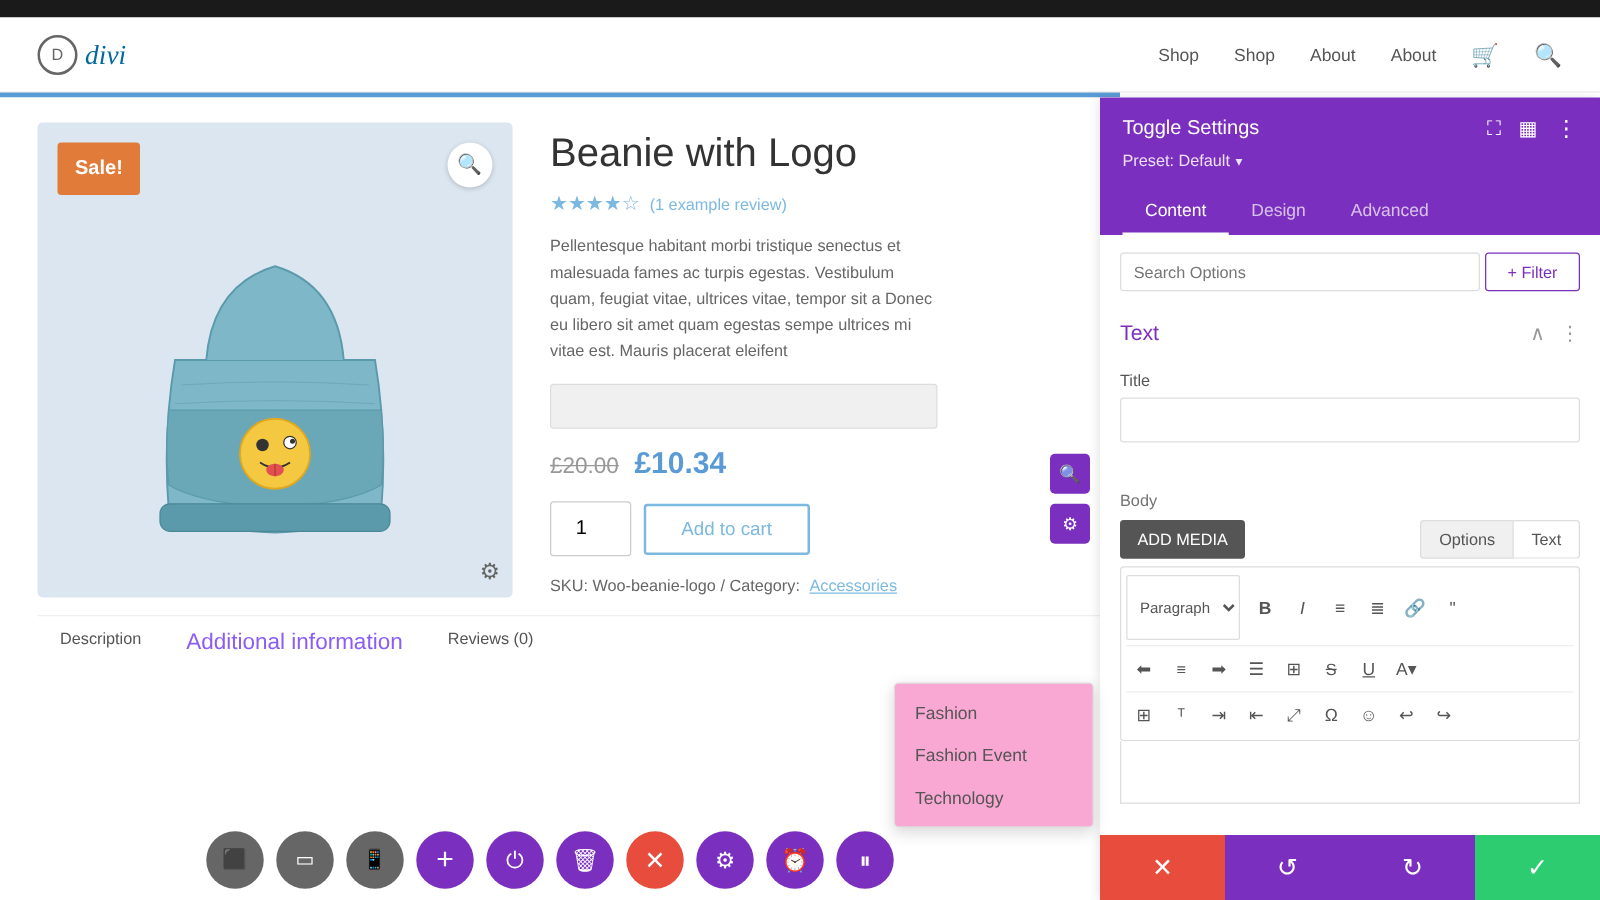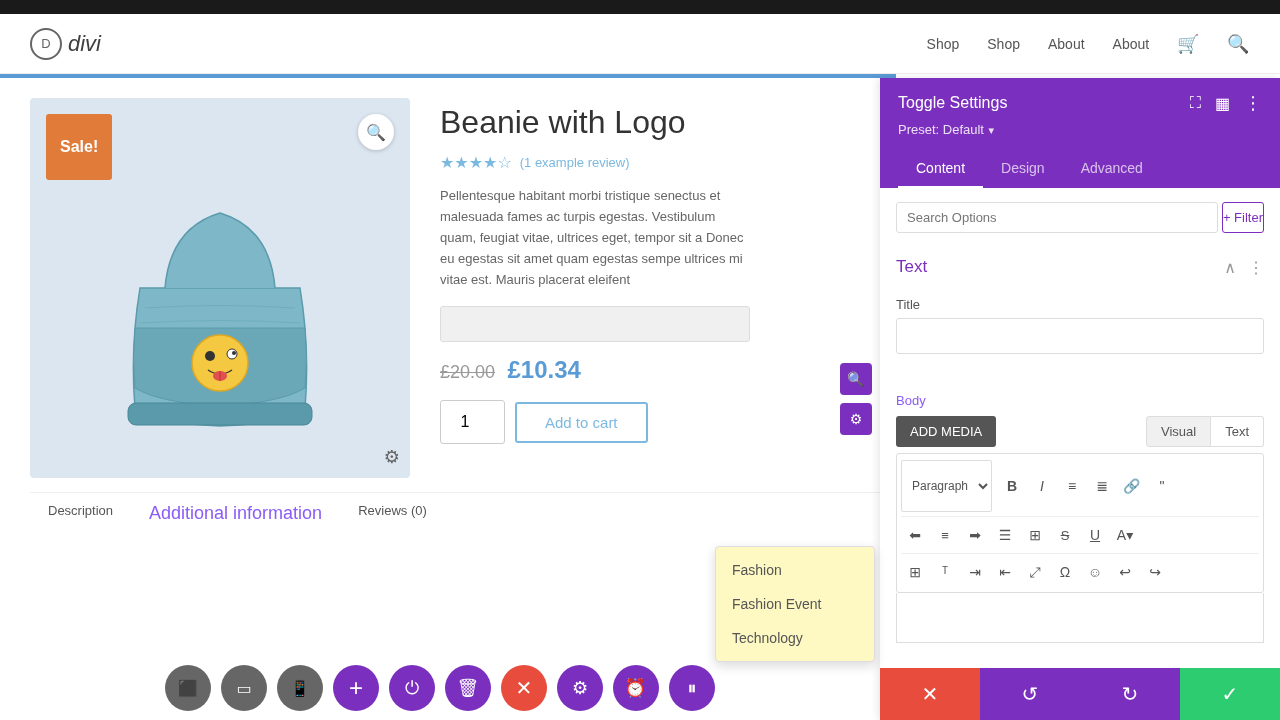--- a/index.html
+++ b/index.html
@@ -6,42 +6,42 @@
     body { font-family: -apple-system, BlinkMacSystemFont, 'Segoe UI', sans-serif; background: #fff; width: 1280px; height: 720px; overflow: hidden; position: relative; }
   </style>
 </head>
 <body>
 
 <div style="height:14px;background:#1a1a1a;width:100%;"></div>
 
 <nav style="display:flex;align-items:center;height:60px;padding:0 30px;border-bottom:1px solid #eee;background:#fff;">
   <div style="display:flex;align-items:center;gap:6px;margin-right:auto;">
     <div style="width:32px;height:32px;border:2px solid #666;border-radius:50%;display:flex;align-items:center;justify-content:center;font-size:13px;color:#666;">D</div>
-    <span style="font-size:22px;font-style:italic;color:#404040;font-weight:300;">divi</span>
+    <span style="font-size:22px;font-style:italic;color:#0369a1;font-weight:300;font-family:Liberation Serif, serif;">divi</span>
   </div>
   <div style="display:flex;align-items:center;gap:28px;">
     <a href="#" style="text-decoration:none;color:#555;font-size:14px;">Shop</a>
     <a href="#" style="text-decoration:none;color:#555;font-size:14px;">Shop</a>
     <a href="#" style="text-decoration:none;color:#555;font-size:14px;">About</a>
     <a href="#" style="text-decoration:none;color:#555;font-size:14px;">About</a>
     <span style="font-size:18px;color:#555;cursor:pointer;">🛒</span>
     <span style="font-size:18px;color:#555;cursor:pointer;">🔍</span>
   </div>
 </nav>
 
 <div style="height:4px;background:#5b9bd5;width:70%;"></div>
 
 <div style="display:flex;position:relative;height:calc(720px - 78px);">
 
   <div style="flex:1;padding:20px 30px;background:#fff;overflow:hidden;">
     <div style="display:flex;gap:30px;">
 
       <div style="width:380px;flex-shrink:0;">
         <div style="position:relative;background:#dce6f0;border-radius:4px;display:flex;align-items:center;justify-content:center;height:380px;">
-          <span style="position:absolute;top:16px;left:16px;background:#e07b39;color:#fff;padding:24px 14px;font-size:16px;font-weight:600;border-radius:3px;">Sale!</span>
+          <span style="position:absolute;top:16px;left:16px;background:#e07b39;color:#fff;padding:12px 14px;font-size:16px;font-weight:600;border-radius:3px;">Sale!</span>
           <div style="position:absolute;top:16px;right:16px;background:#fff;border-radius:50%;width:36px;height:36px;display:flex;align-items:center;justify-content:center;cursor:pointer;box-shadow:0 1px 4px rgba(0,0,0,0.2);">
             <span style="font-size:16px;color:#555;">🔍</span>
           </div>
 
           <svg width="220" height="280" viewBox="0 0 220 280">
 
             <path d="M30 140 Q20 200 25 260 Q40 275 110 278 Q180 275 195 260 Q200 200 190 140 Z" fill="#7eb8c8" stroke="#5a9aaa" stroke-width="1.5"></path>
 
             <path d="M25 180 Q22 210 25 240 Q50 255 110 258 Q170 255 195 240 Q198 210 195 180 Z" fill="#6aa8b8" stroke="#5a9aaa" stroke-width="1"></path>
 
@@ -69,31 +69,35 @@
           <div style="position:absolute;bottom:10px;right:10px;cursor:pointer;color:#666;font-size:18px;">⚙</div>
         </div>
       </div>
 
       <div style="flex:1;padding-top:5px;">
         <h1 style="font-size:32px;font-weight:300;color:#333;margin-bottom:12px;line-height:1.2;">Beanie with Logo</h1>
         <div style="display:flex;align-items:center;gap:8px;margin-bottom:14px;">
           <span style="color:#7cb9e0;font-size:16px;">★★★★☆</span>
           <a href="#" style="color:#7cb9e0;font-size:13px;text-decoration:none;">(1 example review)</a>
         </div>
-        <p style="color:#666;font-size:13px;line-height:1.6;margin-bottom:16px;max-width:310px;">Pellentesque habitant morbi tristique senectus et malesuada fames ac turpis egestas. Vestibulum quam, feugiat vitae, ultrices eget, tempor sit a Donec eu egestas sit amet quam egestas sempe ultrices mi vitae est. Mauris placerat eleifent</p>
+        <p style="color:#666;font-size:13px;line-height:1.6;margin-bottom:16px;max-width:310px;">Pellentesque habitant morbi tristique senectus et malesuada fames ac turpis egestas. Vestibulum quam, feugiat vitae, ultrices vitae, tempor sit a Donec eu libero sit amet quam egestas sempe ultrices mi vitae est. Mauris placerat eleifent</p>
 
         <div style="height:36px;background:#f0f0f0;border:1px solid #ddd;border-radius:3px;max-width:310px;margin-bottom:14px;"></div>
 
         <div style="margin-bottom:16px;">
           <span style="color:#999;text-decoration:line-through;font-size:18px;margin-right:8px;">£20.00</span>
           <span style="color:#5b9bd5;font-size:24px;font-weight:600;">£10.34</span>
         </div>
         <div style="display:flex;align-items:center;gap:10px;margin-bottom:16px;">
           <input type="number" value="1" style="width: 65px; height: 44px; border: 1px solid rgb(204, 204, 204); text-align: center; font-size: 16px; border-radius: 3px;">
           <button style="padding:10px 28px;border:2px solid #7cb9e0;background:transparent;color:#7cb9e0;font-size:15px;border-radius:3px;cursor:pointer;">Add to cart</button>
+        </div>
+        <div style="font-size:13px;color:#666;">
+          <span>SKU: Woo-beanie-logo / Category:</span>
+          <a href="#" style="color:#7cb9e0;margin-left:4px;">Accessories</a>
         </div>
       </div>
     </div>
 
     <div style="display:flex;border-top:1px solid #eee;margin-top:14px;">
       <div style="padding:10px 18px;font-size:13px;color:#555;cursor:pointer;">Description</div>
       <div style="padding:10px 18px;font-size:18px;color:#8b5cf6;cursor:pointer;">Additional information</div>
       <div style="padding:10px 18px;font-size:13px;color:#555;cursor:pointer;">Reviews (0)</div>
     </div>
   </div>
@@ -117,43 +121,43 @@
         <div style="padding:10px 18px;color:#fff;font-size:14px;cursor:pointer;border-bottom:2px solid #fff;">Content</div>
         <div style="padding:10px 18px;color:rgba(255,255,255,0.7);font-size:14px;cursor:pointer;border-bottom:2px solid transparent;">Design</div>
         <div style="padding:10px 18px;color:rgba(255,255,255,0.7);font-size:14px;cursor:pointer;border-bottom:2px solid transparent;">Advanced</div>
       </div>
     </div>
 
     <div style="flex:1;overflow-y:auto;padding:14px 16px;">
 
       <div style="display:flex;align-items:center;gap:4px;margin-bottom:16px;">
         <input placeholder="Search Options" style="flex: 1 1 0%; padding: 7px 10px; border: 1px solid rgb(221, 221, 221); border-radius: 3px; font-size: 13px; color: rgb(153, 153, 153);">
-        <button style="padding:7px 0;border:1px solid #7b2fbe;color:#7b2fbe;background:transparent;border-radius:3px;font-size:13px;cursor:pointer;">+ Filter</button>
+        <button style="padding:7px 17px;border:1px solid #7b2fbe;color:#7b2fbe;background:transparent;border-radius:3px;font-size:13px;cursor:pointer;">+ Filter</button>
       </div>
 
       <div>
         <div style="display:flex;align-items:center;justify-content:space-between;padding:8px 0;margin-bottom:12px;">
           <span style="font-size:17px;font-weight:500;color:#7b2fbe;">Text</span>
           <div style="display:flex;gap:12px;align-items:center;">
             <span style="color:#999;cursor:pointer;font-size:16px;">∧</span>
             <span style="color:#999;cursor:pointer;font-size:16px;">⋮</span>
           </div>
         </div>
 
         <div style="margin-bottom:14px;">
           <div style="font-size:13px;color:#555;margin-bottom:6px;font-weight:500;">Title</div>
           <input type="text" style="width: 100%; padding: 8px 10px; border: 1px solid rgb(221, 221, 221); border-radius: 3px; height: 36px;">
         </div>
 
         <div>
-          <div style="font-size:13px;color:#8b5cf6;margin-bottom:8px;font-weight:500;margin-top:39px;">Body</div>
+          <div style="font-size:13px;color:#737373;margin-bottom:8px;font-weight:500;margin-top:39px;">Body</div>
           <div style="display:flex;align-items:center;gap:8px;margin-bottom:6px;">
             <button style="background:#555;color:#fff;border:none;padding:8px 14px;font-size:13px;cursor:pointer;border-radius:3px;font-weight:500;">ADD MEDIA</button>
             <div style="display:flex;margin-left:auto;">
-              <div style="padding:7px 14px;font-size:13px;cursor:pointer;border:1px solid #ddd;color:#555;border-radius:3px 0 0 3px;background:#f0f0f0;">Visual</div>
+              <div style="padding:7px 14px;font-size:13px;cursor:pointer;border:1px solid #ddd;color:#555;border-radius:3px 0 0 3px;background:#f0f0f0;">Options</div>
               <div style="padding:7px 14px;font-size:13px;cursor:pointer;border:1px solid #ddd;border-left:none;color:#555;border-radius:0 3px 3px 0;">Text</div>
             </div>
           </div>
 
           <div style="border:1px solid #ddd;border-radius:3px;padding:4px;">
 
             <div style="display:flex;align-items:center;gap:2px;padding:2px 0;">
               <select style="padding:17px 6px;border:1px solid #ddd;border-radius:2px;font-size:12px;color:#555;background:#fff;cursor:pointer;margin-right:4px;">
                 <option>Paragraph</option>
                 <option>Heading 1</option>
@@ -197,21 +201,21 @@
     </div>
 
     <div style="display:flex;height:52px;">
       <button style="flex:1;display:flex;align-items:center;justify-content:center;font-size:20px;cursor:pointer;border:none;background:#e74c3c;color:#fff;">✕</button>
       <button style="flex:1;display:flex;align-items:center;justify-content:center;font-size:20px;cursor:pointer;border:none;background:#7b2fbe;color:#fff;">↺</button>
       <button style="flex:1;display:flex;align-items:center;justify-content:center;font-size:20px;cursor:pointer;border:none;background:#7b2fbe;color:#fff;">↻</button>
       <button style="flex:1;display:flex;align-items:center;justify-content:center;font-size:20px;cursor:pointer;border:none;background:#2ecc71;color:#fff;">✓</button>
     </div>
   </div>
 
-  <div style="position:absolute;right:405px;bottom:58px;background:#fef9c3;border:1px solid #ddd;border-radius:4px;box-shadow:0 4px 12px rgba(0,0,0,0.15);padding:6px 0;min-width:160px;z-index:100;">
+  <div style="position:absolute;right:405px;bottom:58px;background:#f9a8d4;border:1px solid #ddd;border-radius:4px;box-shadow:0 4px 12px rgba(0,0,0,0.15);padding:6px 0;min-width:160px;z-index:100;">
     <div style="padding:9px 16px;font-size:14px;color:#555;cursor:pointer;">Fashion</div>
     <div style="padding:9px 16px;font-size:14px;color:#555;cursor:pointer;">Fashion Event</div>
     <div style="padding:9px 16px;font-size:14px;color:#555;cursor:pointer;">Technology</div>
   </div>
 
   <div style="position:absolute;right:408px;top:50%;transform:translateY(-50%);display:flex;flex-direction:column;gap:8px;z-index:50;">
     <div style="width:32px;height:32px;background:#7b2fbe;border-radius:4px;display:flex;align-items:center;justify-content:center;color:#fff;font-size:14px;cursor:pointer;">🔍</div>
     <div style="width:32px;height:32px;background:#7b2fbe;border-radius:4px;display:flex;align-items:center;justify-content:center;color:#fff;font-size:14px;cursor:pointer;">⚙</div>
   </div>
 

